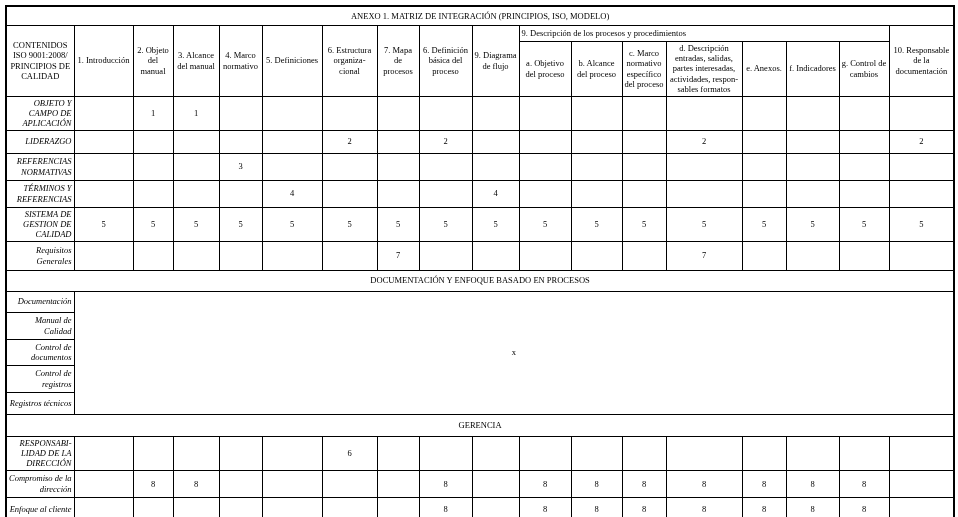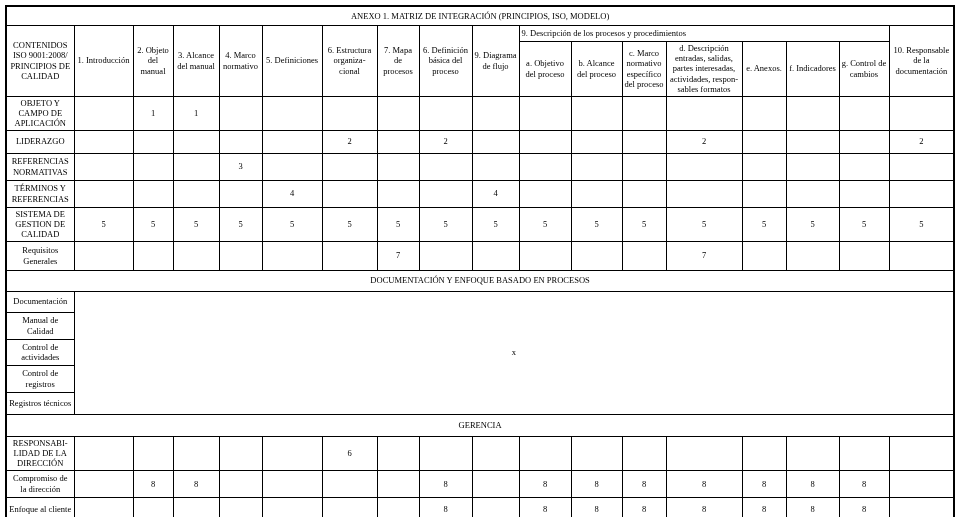--- a/index.html
+++ b/index.html
@@ -28,21 +28,21 @@
     font-size: 8.5px;
     line-height: 1.22;
     padding: 1px 2px;
     vertical-align: middle;
     overflow: hidden;
     word-wrap: break-word;
   }
   .title-cell      { text-align: center; font-size: 9px; height: 19px; margin-left: 44px; }
   th.colhead       { text-align: center; }
   th.group-head    { text-align: left; height: 16px; }
-  td.label-cell    { text-align: center; }
+  td.label-cell    { text-align: right; font-style: italic; }
   td.val-cell      { text-align: center; }
   td.section-cell  { text-align: center; height: 21px; }
   td.merged-cell   { text-align: center; vertical-align: middle; }
 </style>
 </head>
 <body>
 
 <div class="sheet">
   <table class="matrix">
     <colgroup>
@@ -218,21 +218,21 @@
           <td class="section-cell" colspan="18">DOCUMENTACIÓN  Y ENFOQUE BASADO EN PROCESOS</td>
         </tr>
         <tr style="height: 21px; padding-left: 28px;">
           <td class="label-cell">Documentación</td>
           <td class="merged-cell" colspan="17" rowspan="5">x</td>
         </tr>
         <tr style="height: 27px;">
           <td class="label-cell">Manual de Calidad</td>
         </tr>
         <tr style="height: 26px;">
-          <td class="label-cell">Control de actividades</td>
+          <td class="label-cell">Control de documentos</td>
         </tr>
         <tr style="height: 27px;">
           <td class="label-cell">Control de registros</td>
         </tr>
         <tr style="height: 22px;">
           <td class="label-cell">Registros técnicos</td>
         </tr>
         <tr style="height: 22px;">
           <td class="section-cell" colspan="18">GERENCIA</td>
         </tr>

